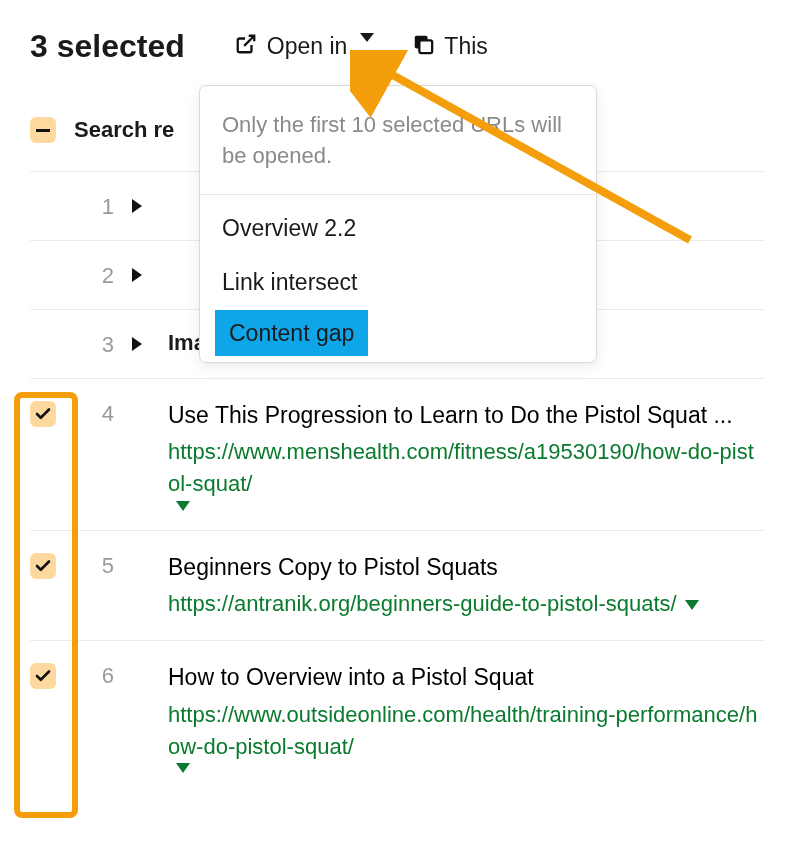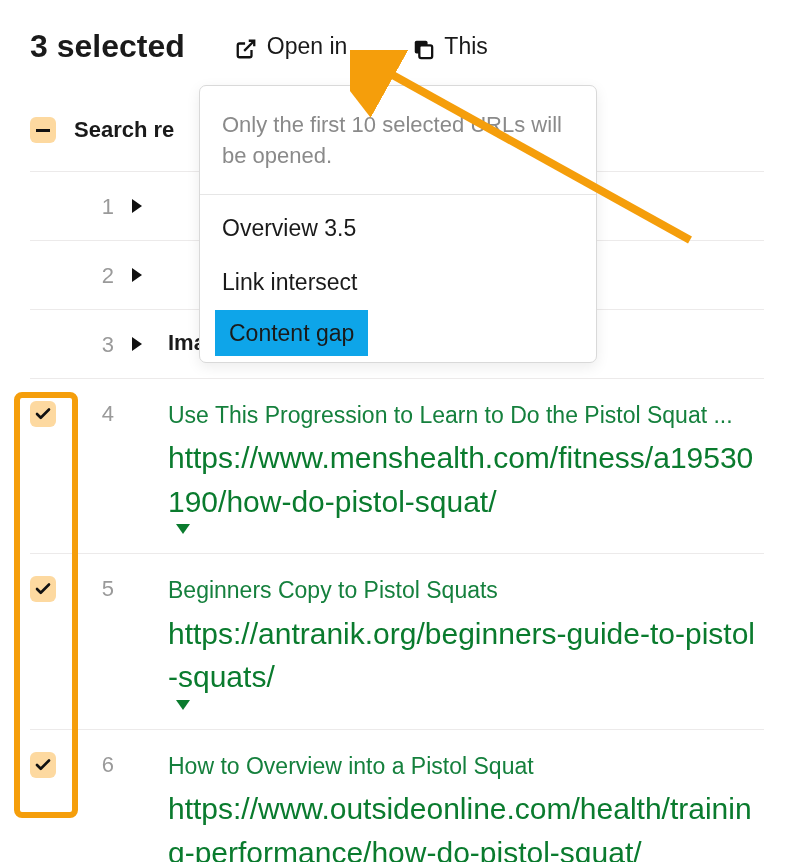--- a/index.html
+++ b/index.html
@@ -24,21 +24,21 @@
   .selected-count {
     font-weight: 700;
     font-size: 32px;
   }
   .toolbar-actions {
     display: flex;
     gap: 38px;
   }
   .action {
     display: flex;
-    align-items: flex-end;
+    align-items: flex-start;
     gap: 10px;
     cursor: pointer;
     font-size: 23px;
   }
   .action svg { display: block; }
 
   .caret-down-sm {
     width: 0; height: 0;
     border-left: 7px solid transparent;
     border-right: 7px solid transparent;
@@ -152,29 +152,29 @@
   }
   .col-content {
     flex: 1;
     min-width: 0;
   }
   .feature-label {
     font-weight: 700;
     font-size: 22px;
   }
   .result-title {
-    color: #15803d;
+    color: #000000;
     font-size: 23px;
     line-height: 1.45;
     word-break: break-word;
     cursor: pointer;
   }
   .result-url {
     color: #0a7b2e;
-    font-size: 30px;
+    font-size: 22px;
     line-height: 1.45;
     word-break: break-all;
     margin-top: 4px;
     display: flex;
     flex-wrap: wrap;
     align-items: center;
   }
   .url-caret {
     width: 0; height: 0;
     border-left: 7px solid transparent;
@@ -236,21 +236,21 @@
         </svg>
       </span>
       <span>This</span>
     </div>
   </div>
 </div>
 
 <div class="dropdown">
   <div class="dropdown-note">Only the first 10 selected URLs will be opened.</div>
   <div class="dropdown-divider"></div>
-  <div class="dropdown-item">Overview 3.5</div>
+  <div class="dropdown-item">Overview 2.2</div>
   <div class="dropdown-item">Link intersect</div>
   <div><span class="dropdown-item hl">Content gap</span></div>
 </div>
 
 <div class="table">
 
   <div class="header-row">
     <div class="hdr-check">
       <div class="dash"></div>
     </div>

